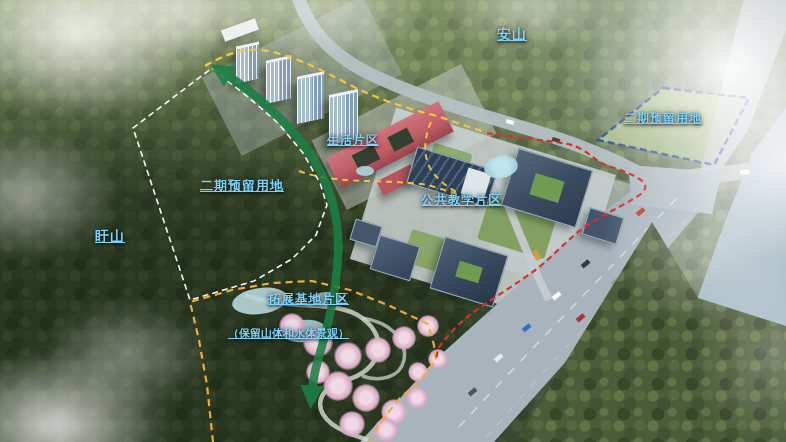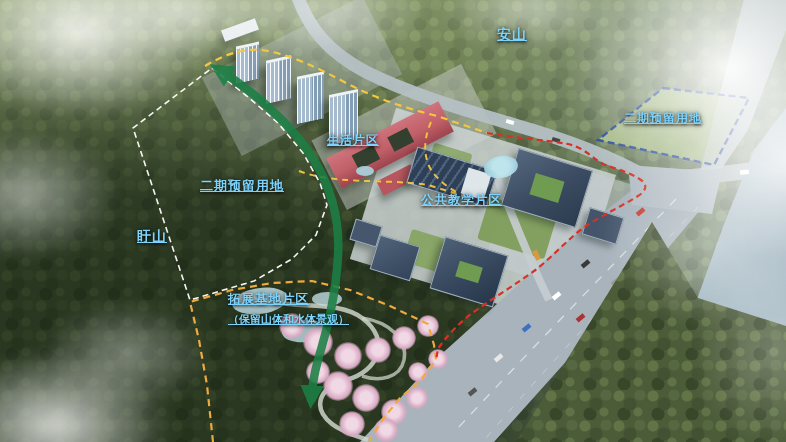--- a/index.html
+++ b/index.html
@@ -72,27 +72,27 @@
   .pd2{left:282px;top:320px;width:44px;height:22px;transform:rotate(-6deg);background:#b4d2d8;opacity:.85;}
   .pd3{left:312px;top:292px;width:30px;height:14px;background:#c0dce1;opacity:.8;}
   
   .ch{border-radius:50%;background:radial-gradient(circle,#f0d9e4 0 30%,#d8a9c3 60%,rgba(216,169,195,0) 75%);}
   
   .fog{filter:blur(7px);}
   
   .lbl{position:absolute;color:#7dd3fc;font-weight:bold;letter-spacing:1px;
        text-shadow:0 1px 3px rgba(0,0,0,.8),0 0 6px rgba(0,0,0,.45);white-space:nowrap;text-decoration:underline;}
   .lbl-an{left:497px;top:26px;font-size:14px;}
-  .lbl-xu{left:95px;top:228px;font-size:14px;margin-left:42px;}
+  .lbl-xu{left:95px;top:228px;font-size:14px;}
   .lbl-p2{left:624px;top:110px;font-size:12px;}
   .lbl-lv{left:327px;top:132px;font-size:12px;}
   .lbl-fz{left:200px;top:177px;font-size:13px;}
   .lbl-tc{left:421px;top:192px;font-size:12.5px;}
-  .lbl-ex{left:228px;top:291px;font-size:12.5px;text-align:left;}
-  .lbl-ex .note{display:block;font-size:11px;font-weight:bold;letter-spacing:0;margin-top:4px;}
+  .lbl-ex{left:228px;top:291px;font-size:12.5px;text-align:right;}
+  .lbl-ex .note{display:block;font-size:11px;font-weight:bold;letter-spacing:0;margin-top:18px;}
 </style>
 </head>
 <body>
 
 <div class="stage">
 
   <div class="abs tex forest-base"></div>
   <div class="abs tint-top"></div>
   <div class="abs tint-dark"></div>
   <div class="abs tint-haze"></div>

